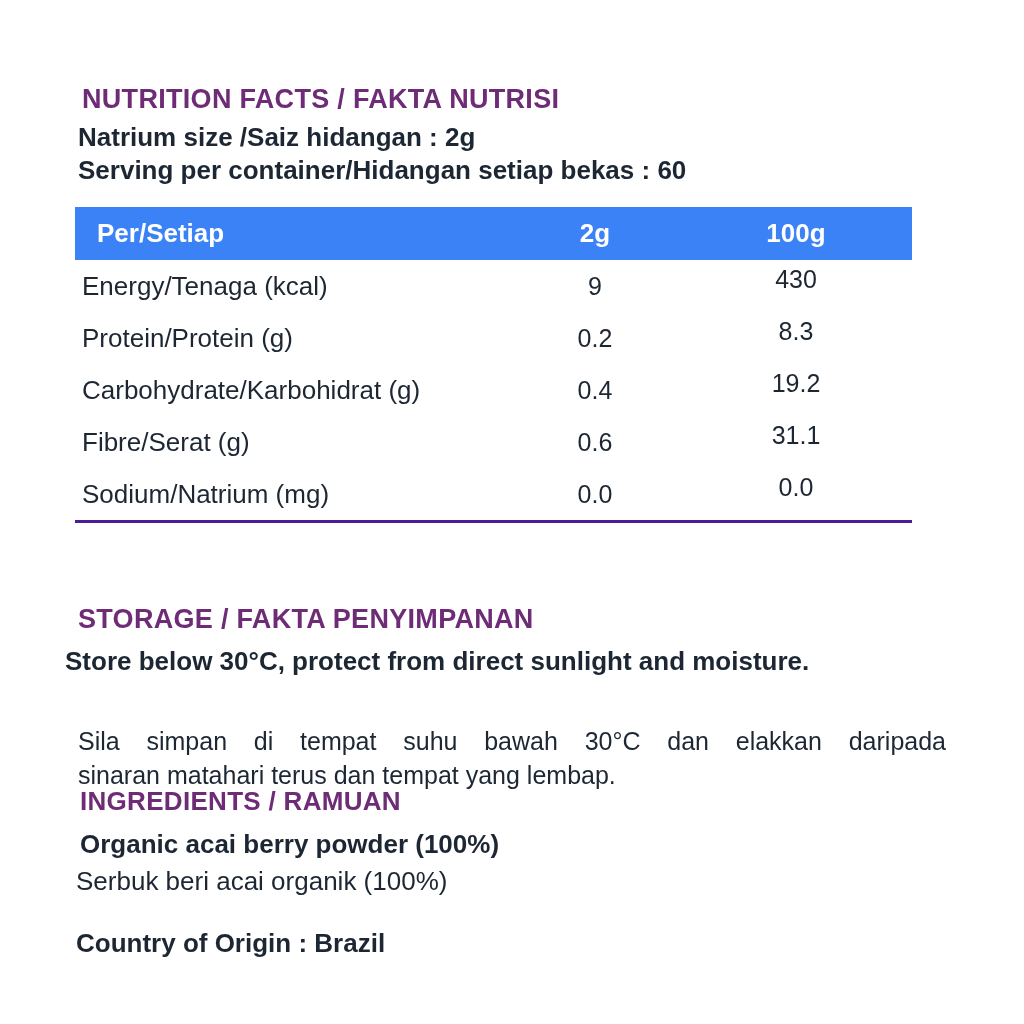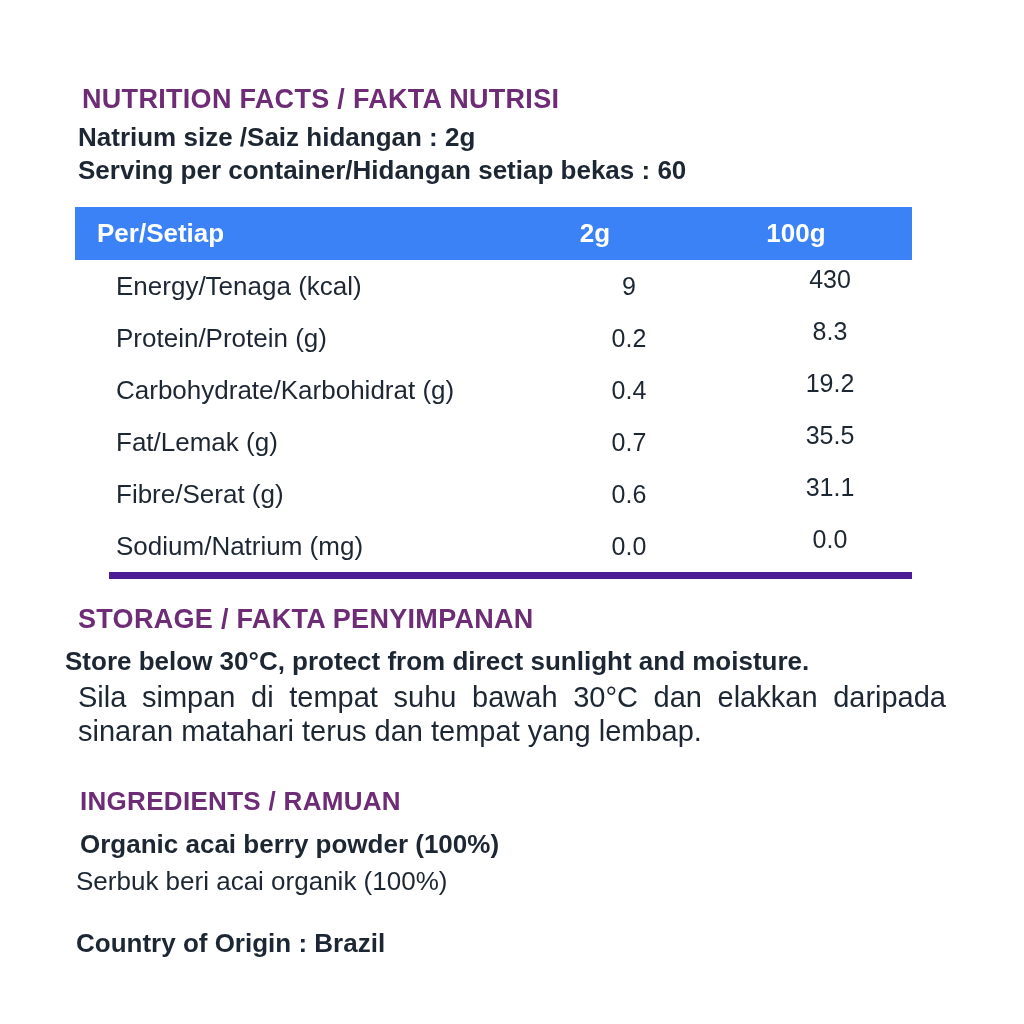--- a/index.html
+++ b/index.html
@@ -41,29 +41,29 @@
   .trow{
     height:52px;
     display:grid;
     grid-template-columns:435px 170px 232px;
     align-items:center;
     font-size:26px;
   }
   .trow .c1{padding-left:7px;white-space:nowrap;}
   .trow .c2{font-size:25px;}
   .trow .c3{font-size:25px;transform:translateY(-7px);}
-  .tbody{border-bottom:7px solid #4c1d95;margin-left:34px;}
+  .tbody{border-bottom:3px solid #4c1d95;}
   
   .storage-en{
     position:absolute;top:646px;left:65px;
     font-size:26px;font-weight:700;white-space:nowrap;
   }
   .storage-ms{
-    position:absolute;top:680px;left:78px;width:868px;
-    font-size:29px;font-weight:400;line-height:34px;
+    position:absolute;top:724px;left:78px;width:868px;
+    font-size:25px;font-weight:400;line-height:34px;
   }
   .justify-line{text-align:justify;text-align-last:justify;}
   
   .ing-en{
     position:absolute;top:829px;left:80px;
     font-size:26px;font-weight:600;white-space:nowrap;
   }
   .ing-ms{
     position:absolute;top:866px;left:76px;
     font-size:26px;font-weight:400;white-space:nowrap;
@@ -102,25 +102,20 @@
         <div class="c1">Protein/Protein (g)</div>
         <div class="c2">0.2</div>
         <div class="c3">8.3</div>
       </div>
       <div class="trow">
         <div class="c1">Carbohydrate/Karbohidrat (g)</div>
         <div class="c2">0.4</div>
         <div class="c3">19.2</div>
       </div>
       <div class="trow">
-        <div class="c1">Fat/Lemak (g)</div>
-        <div class="c2">0.7</div>
-        <div class="c3">35.5</div>
-      </div>
-      <div class="trow">
         <div class="c1">Fibre/Serat (g)</div>
         <div class="c2">0.6</div>
         <div class="c3">31.1</div>
       </div>
       <div class="trow">
         <div class="c1">Sodium/Natrium (mg)</div>
         <div class="c2">0.0</div>
         <div class="c3">0.0</div>
       </div>
     </div>

